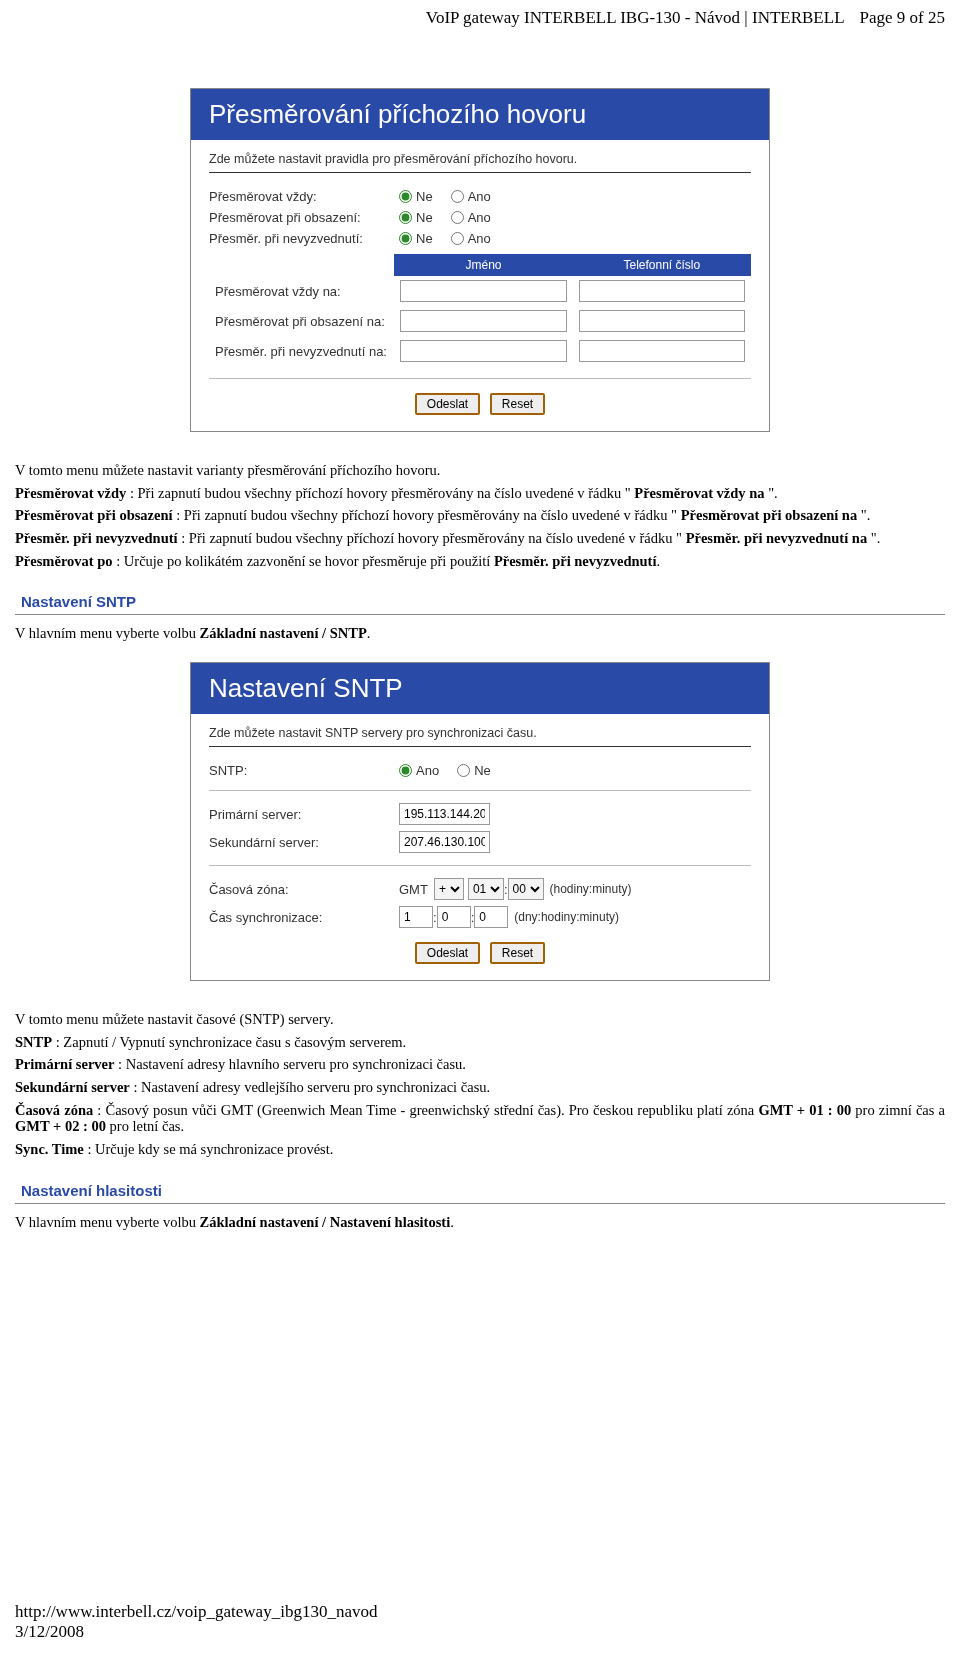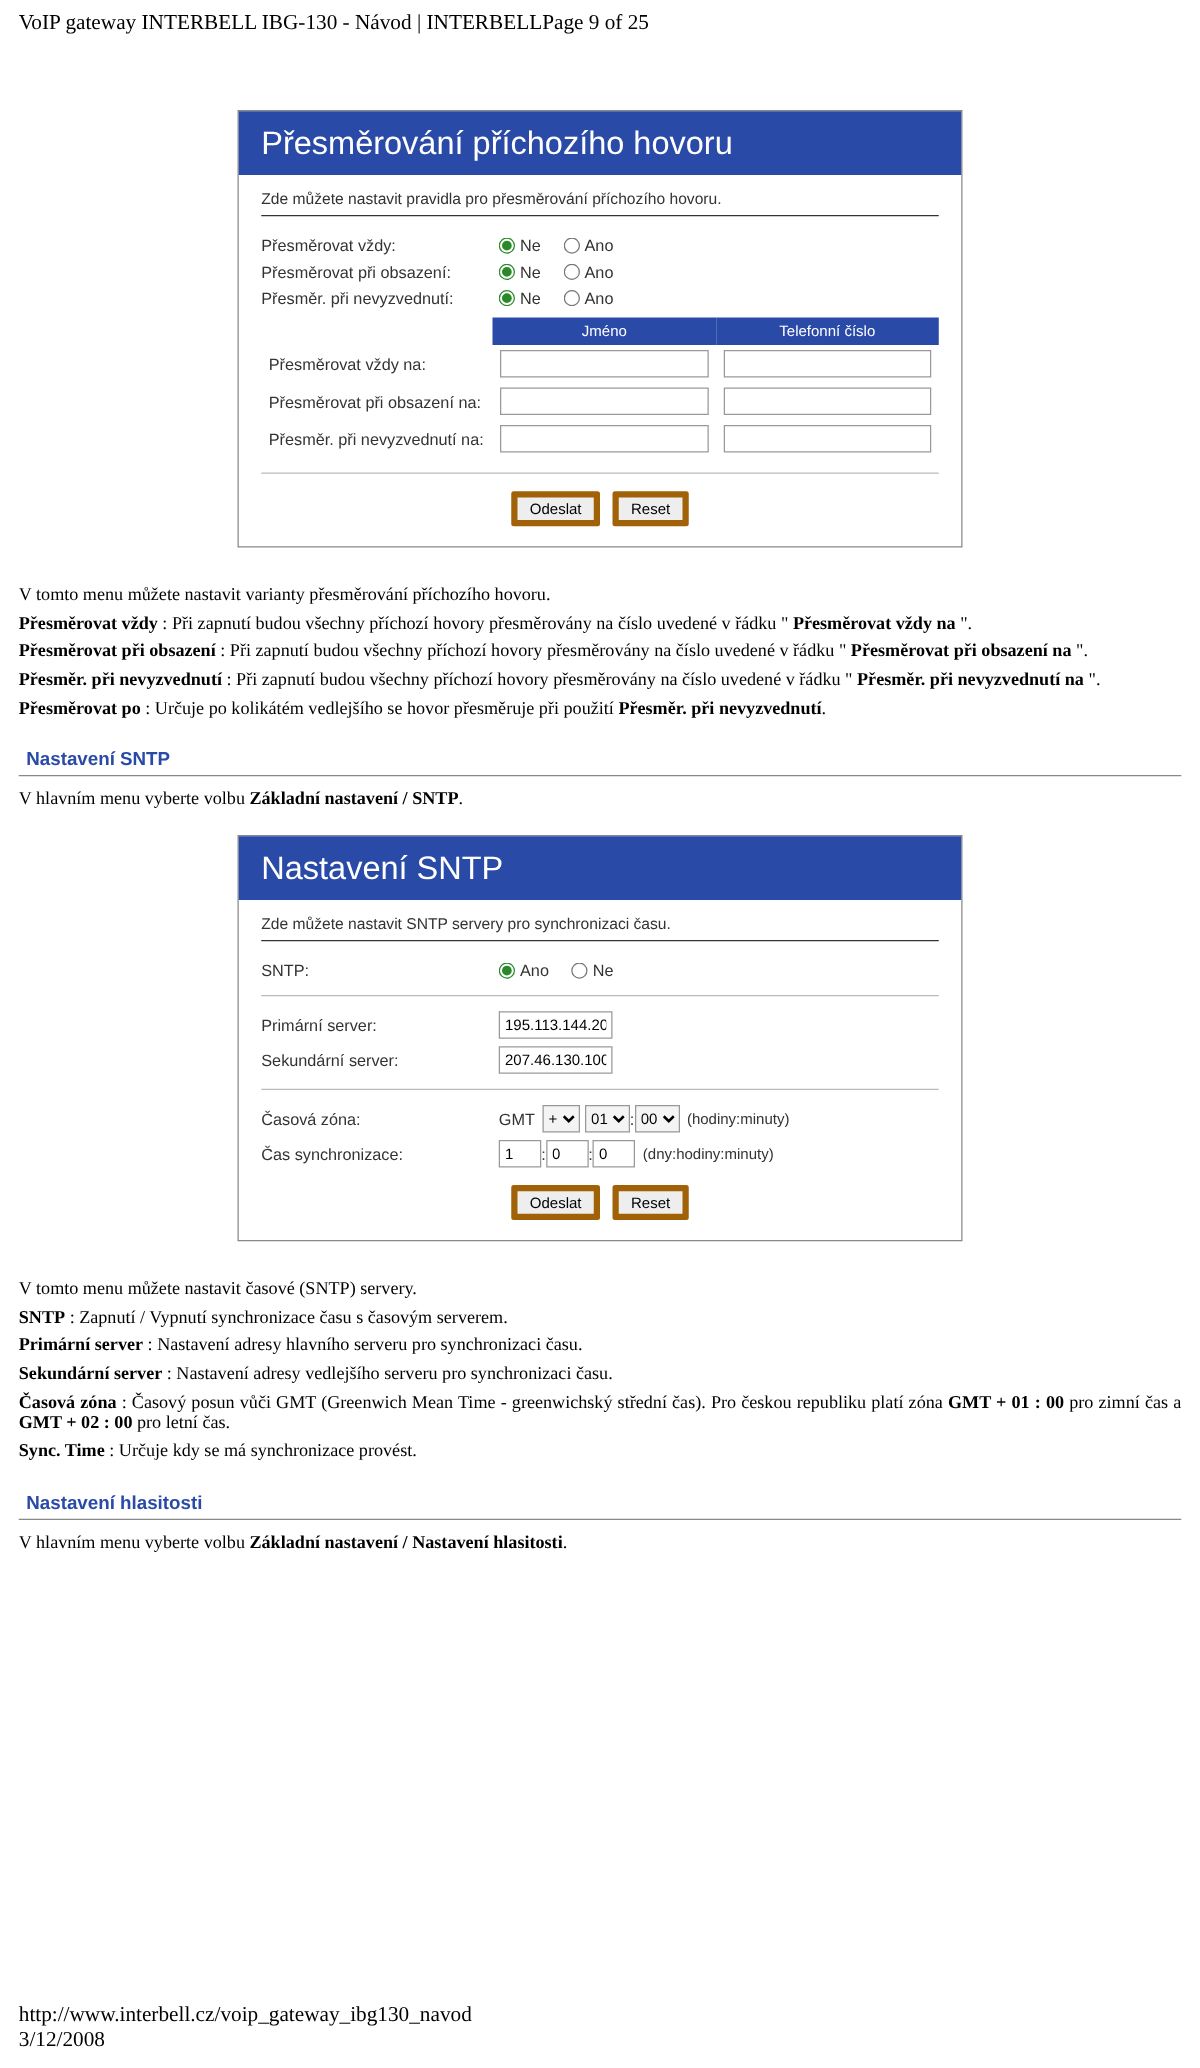--- a/index.html
+++ b/index.html
@@ -6,21 +6,21 @@
   body {
     font-family: "Times New Roman", serif;
     font-size: 16px;
     background: #fff;
     color: #000;
     width: 960px;
     min-height: 1654px;
     position: relative;
     padding: 8px 15px 40px 15px;
   }
-  .top-row { display: flex; justify-content: flex-start; margin-bottom: 60px; font-size: 17px; }
+  .top-row { display: flex; justify-content: flex-end; margin-bottom: 60px; font-size: 17px; gap: 15px; }
   .panel {
     width: 580px;
     margin: 0 auto 30px auto;
     border: 1px solid #888;
     background: #fff;
   }
   .panel-header {
     background: #2a4aa8;
     color: #fff;
     font-size: 26px;
@@ -41,21 +41,21 @@
   .txt { border: 1px solid #999; height: 22px; width: 100%; font-size: 12px; padding: 0 4px; background: #fff; }
   .txt.small { width: 34px; text-align: left; }
   .txt.mid { width: 91px; }
   .sel { border: 1px solid #999; height: 22px; font-size: 12px; background: #f4f4f4; }
   .btnrow { text-align: center; margin-top: 14px; }
   button.frm {
     font-family: Arial, sans-serif;
     font-size: 12px;
     padding: 2px 10px;
     background: #eee;
-    border: 5px solid #a16207;
+    border: 2px solid #a16207;
     border-radius: 2px;
     margin: 0 3px;
   }
   .body-text { font-size: 14.5px; line-height: 1.15; text-align: justify; margin: 6px 0; }
   .body-text b { font-weight: bold; }
   .section-h { color: #2a4aa8; font-size: 15px; font-weight: bold; margin: 24px 0 4px 6px; font-family: Arial, sans-serif; }
   hr.sec { border: none; border-top: 1px solid #888; margin-bottom: 10px; }
   .inline-hint { font-size: 12px; margin-left: 6px; }
   .footer { position: absolute; bottom: 12px; left: 15px; right: 15px; display: flex; justify-content: space-between; font-size: 17px; flex-direction: column; }
 </style>
@@ -134,21 +134,21 @@
       <button class="frm">Odeslat</button>
       <button class="frm">Reset</button>
     </div>
   </div>
 </div>
 
 <p class="body-text">V tomto menu můžete nastavit varianty přesměrování příchozího hovoru.</p>
 <p class="body-text"><b>Přesměrovat vždy</b><span> : Při zapnutí budou všechny příchozí hovory přesměrovány na číslo uvedené v řádku " </span><b>Přesměrovat vždy na</b><span> ".</span></p>
 <p class="body-text"><b>Přesměrovat při obsazení</b><span> : Při zapnutí budou všechny příchozí hovory přesměrovány na číslo uvedené v řádku " </span><b>Přesměrovat při obsazení na</b><span> ".</span></p>
 <p class="body-text"><b>Přesměr. při nevyzvednutí</b><span> : Při zapnutí budou všechny příchozí hovory přesměrovány na číslo uvedené v řádku " </span><b>Přesměr. při nevyzvednutí na</b><span> ".</span></p>
-<p class="body-text"><b>Přesměrovat po</b><span> : Určuje po kolikátém vedlejšího se hovor přesměruje při použití </span><b>Přesměr. při nevyzvednutí</b><span>.</span></p>
+<p class="body-text"><b>Přesměrovat po</b><span> : Určuje po kolikátém zazvonění se hovor přesměruje při použití </span><b>Přesměr. při nevyzvednutí</b><span>.</span></p>
 
 <div class="section-h">Nastavení SNTP</div>
 <hr class="sec">
 <p class="body-text"><span>V hlavním menu vyberte volbu </span><b>Základní nastavení / SNTP</b><span>.</span></p>
 
 <div class="panel" style="margin-top:20px;">
   <div class="panel-header">Nastavení SNTP</div>
   <div class="panel-body">
     <div class="desc">Zde můžete nastavit SNTP servery pro synchronizaci času.</div>
     <hr class="sep">

